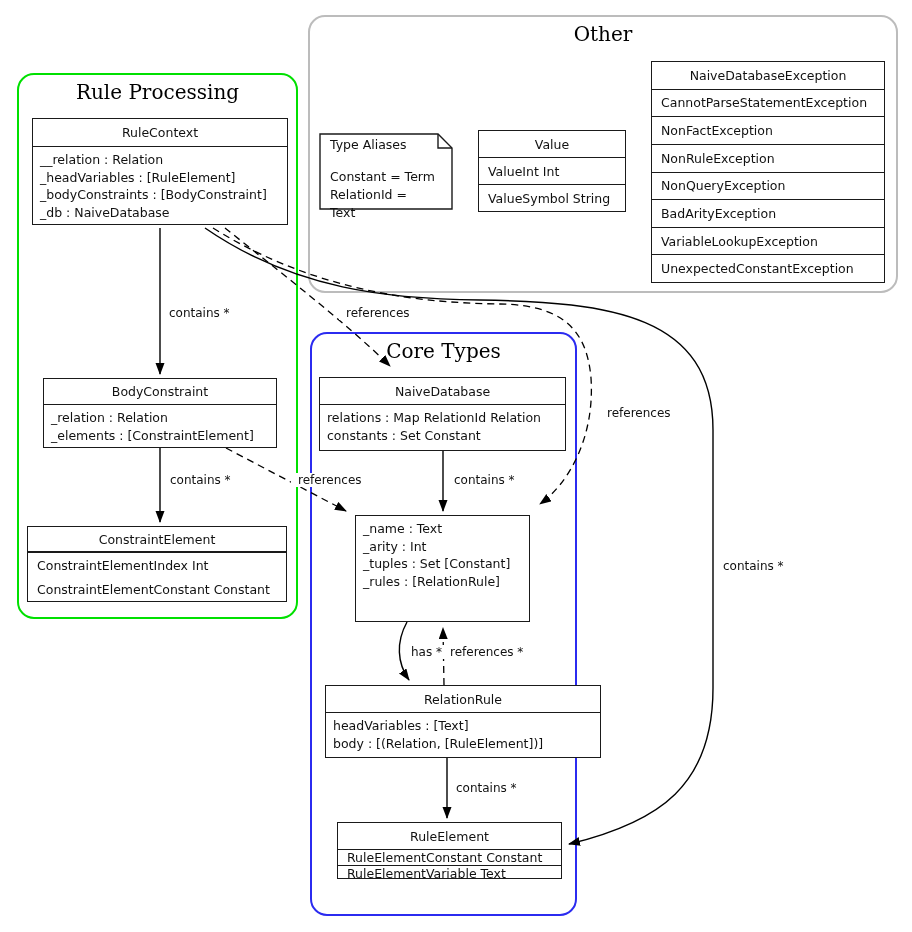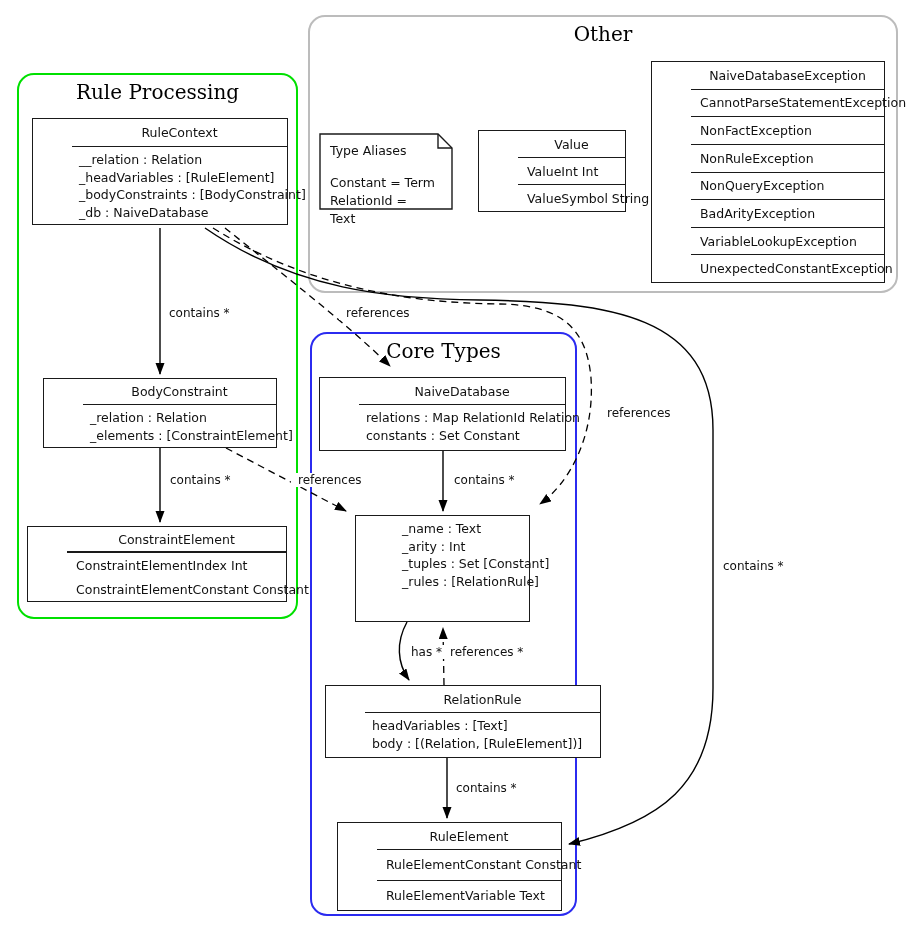--- a/index.html
+++ b/index.html
@@ -14,21 +14,21 @@
     font-family:"DejaVu Serif",serif;font-size:20px;color:#000;
   }
   .g-rule{border:2px solid #00e000;}
   .g-other{border:2px solid #bcbcbc;}
   .g-core{border:2px solid #2b2bf0;}
   
   svg.edges{position:absolute;left:0;top:0;z-index:1;}
   
   .cls{
     position:absolute;box-sizing:border-box;background:#fff;border:1.4px solid #1a1a1a;
-    display:flex;flex-direction:column;z-index:2;padding-left:39px;
+    display:flex;flex-direction:column;z-index:2;
   }
   .cls-h{
     flex:0 0 auto;display:flex;align-items:center;justify-content:center;
     font-size:12.5px;border-bottom:1.4px solid #1a1a1a;box-sizing:border-box;
   }
   .attrs{flex:1 1 auto;padding:4px 6px 0 7px;font-size:12.5px;line-height:17.5px;white-space:nowrap;}
   .row{
     flex:1 1 0;display:flex;align-items:center;padding-left:9px;
     font-size:12.5px;border-top:1.4px solid #1a1a1a;white-space:nowrap;box-sizing:border-box;
   }
@@ -111,21 +111,21 @@
       <div>_elements : [ConstraintElement]</div>
     </div>
   </div>
 
   <div class="cls" style="left:27px;top:526px;width:260px;height:76px;">
     <div class="cls-h" style="height:25px;">ConstraintElement</div>
     <div class="row">ConstraintElementIndex Int</div>
     <div class="row" style="border-top:none;">ConstraintElementConstant Constant</div>
   </div>
 
-  <div class="note" style="left:320px;top:134px;width:116px;height:75px;">
+  <div class="note" style="left:320px;top:128px;width:116px;height:75px;">
     <div class="note-title">Type Aliases</div>
     <div class="note-line">Constant = Term</div>
     <div class="note-line">RelationId = Text</div>
   </div>
 
   <div class="cls" style="left:478px;top:130px;width:148px;height:82px;">
     <div class="cls-h" style="height:27px;">Value</div>
     <div class="row" style="border-top:none;">ValueInt Int</div>
     <div class="row">ValueSymbol String</div>
   </div>
@@ -159,21 +159,21 @@
   </div>
 
   <div class="cls" style="left:325px;top:685px;width:276px;height:73px;">
     <div class="cls-h" style="height:27px;">RelationRule</div>
     <div class="attrs">
       <div>headVariables : [Text]</div>
       <div>body : [(Relation, [RuleElement])]</div>
     </div>
   </div>
 
-  <div class="cls" style="left:337px;top:822px;width:225px;height:89px;">
+  <div class="cls" style="left:337px;top:822px;width:225px;height:57px;">
     <div class="cls-h" style="height:27px;">RuleElement</div>
     <div class="row" style="border-top:none;">RuleElementConstant Constant</div>
     <div class="row">RuleElementVariable Text</div>
   </div>
 
   <div class="lbl" style="left:162px;top:306px;">contains *</div>
   <div class="lbl" style="left:339px;top:306px;">references</div>
   <div class="lbl" style="left:163px;top:473px;">contains *</div>
   <div class="lbl" style="left:291px;top:473px;">references</div>
   <div class="lbl" style="left:447px;top:473px;">contains *</div>

